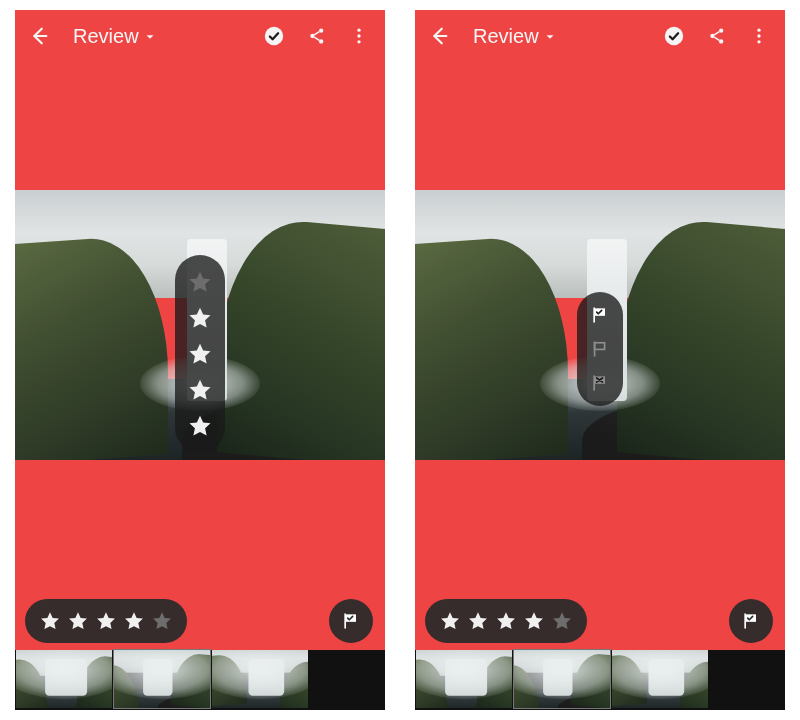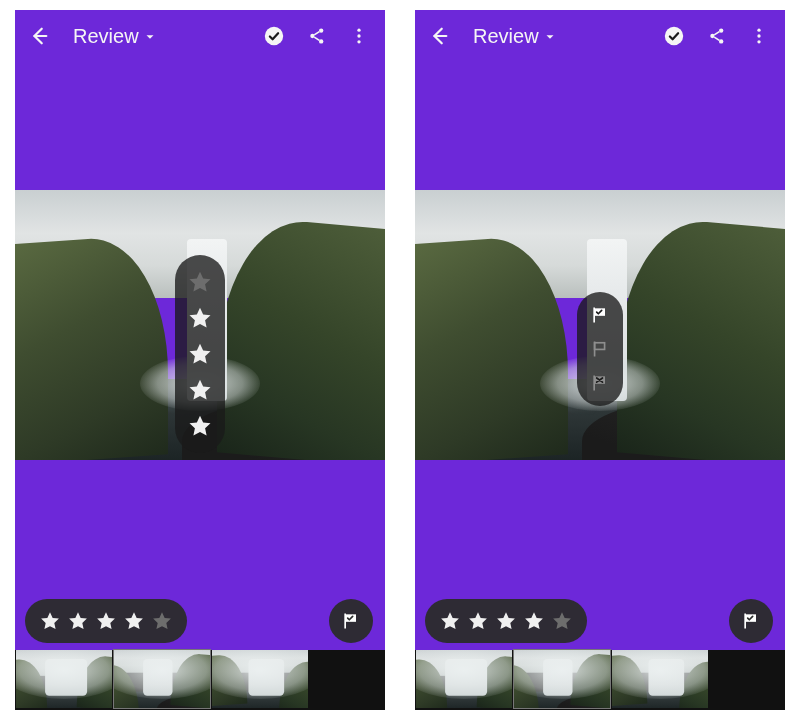--- a/index.html
+++ b/index.html
@@ -3,21 +3,21 @@
 <meta charset="utf-8">
 <style>
   * { box-sizing: border-box; margin: 0; padding: 0; }
   html, body { width: 800px; height: 720px; background: #fff; font-family: -apple-system, Helvetica, Arial, sans-serif; }
   .stage { position: relative; width: 800px; height: 720px; }
   .phone {
     position: absolute;
     top: 10px;
     width: 370px;
     height: 700px;
-    background: #6d28d9;
+    background: #ef4444;
     overflow: hidden;
   }
   .phone.left  { left: 15px; }
   .phone.right { left: 415px; }
 
   
   .topbar {
     height: 52px;
     display: flex;
     align-items: center;

